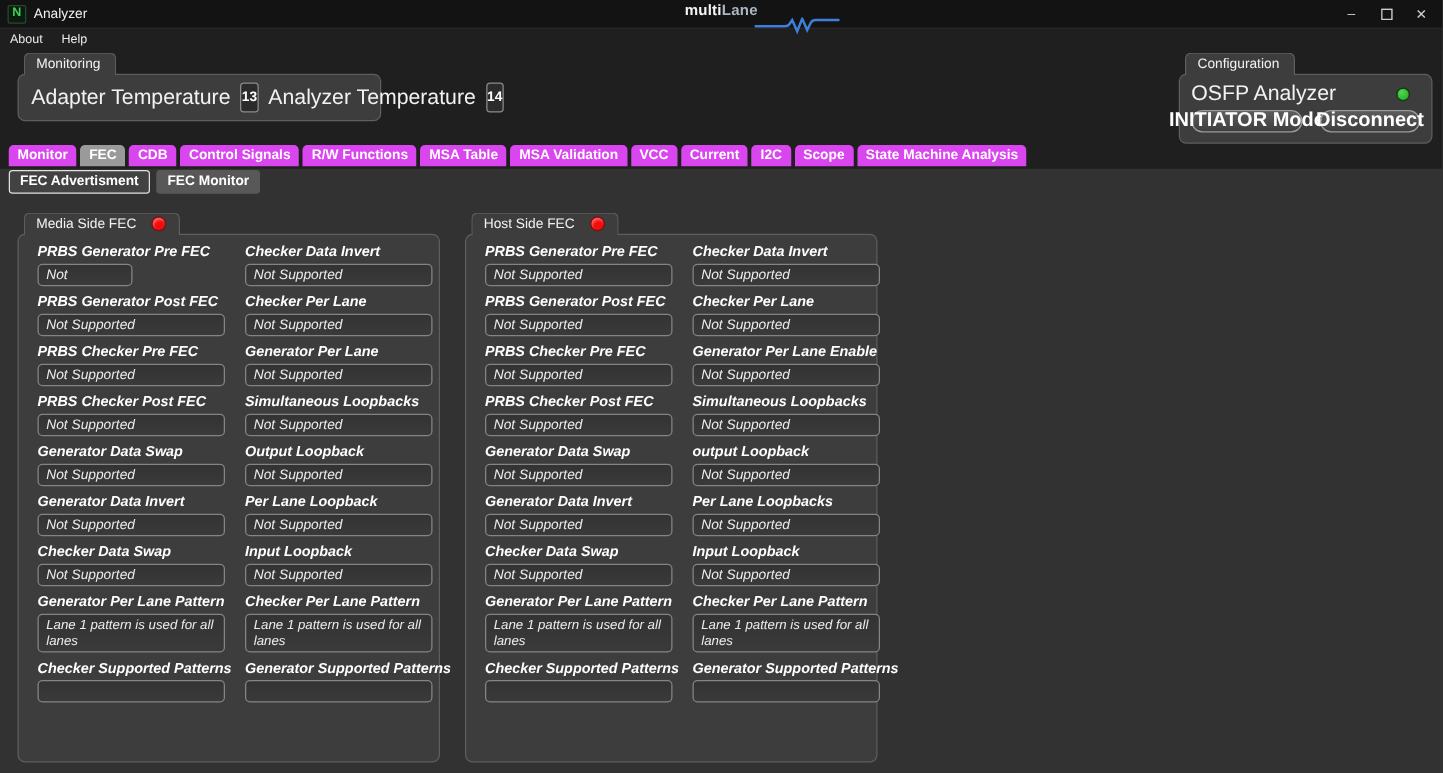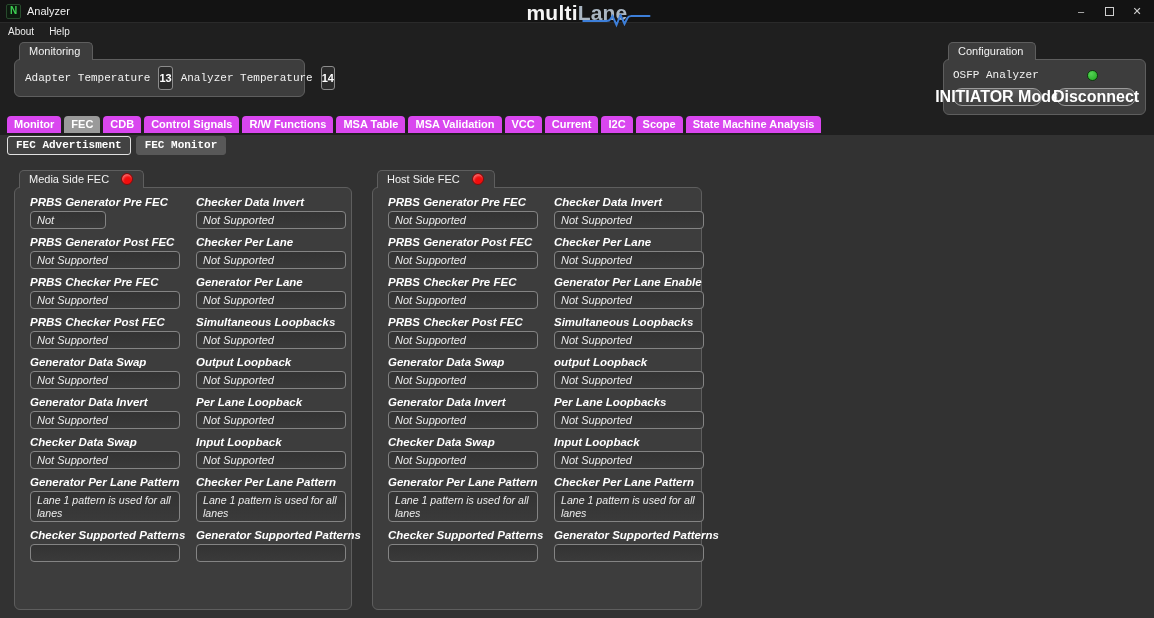--- a/index.html
+++ b/index.html
@@ -16,21 +16,21 @@
     padding:0 6px; color:#e8e8e8; font-size:11px;
   }
   .app-icon {
     width:15px; height:15px; background:#0d1a0f; border:1px solid #274a2c; border-radius:2px;
     color:#3ed153; font-size:10px; font-weight:bold; display:flex; align-items:center;
     justify-content:center; margin-right:6px; line-height:1;
   }
   .app-title { font-size:11px; color:#f0f0f0; }
   .logo {
     position:absolute; left:50%; top:1px; transform:translateX(-50%);
-    font-size:21px; letter-spacing:.2px; white-space:nowrap;
+    font-size:12px; letter-spacing:.2px; white-space:nowrap;
   }
   .logo .p1 { color:#f5f5f5; font-weight:bold; }
   .logo .p2 { color:#aab6c2; font-weight:bold; }
   .logo svg { position:absolute; left:56px; top:13px; }
   .win-controls { margin-left:auto; display:flex; align-items:center; gap:6px; }
   .win-btn {
     width:22px; height:18px; display:flex; align-items:center; justify-content:center;
     color:#cfcfcf; font-size:11px; cursor:default;
   }
   .restore-glyph { position:relative; width:9px; height:9px; }
@@ -49,21 +49,21 @@
     border:1px solid #5e5e5e; border-bottom:none; border-radius:5px 5px 0 0;
     color:#f2f2f2; font-size:11px; white-space:nowrap;
   }
   .gb-body {
     position:relative; margin-top:-1px; background:#3d3d3d;
     border:1px solid #5e5e5e; border-radius:6px;
   }
   
   .mon-body { height:38px; display:flex; align-items:center; padding:0 10px; }
   .cfg-body { height:56px; padding:6px 9px 0 9px; }
-  .field-label-inline { color:#f2f2f2; font-size:11px; white-space:nowrap;font-family:Liberation Mono, monospace; }
+  .field-label-inline { color:#f2f2f2; font-size:17px; white-space:nowrap; }
   .temp-box {
     width:31px; height:24px; margin:0 8px; background:#2b2b2b; border:1px solid #8c8c8c;
     border-radius:3px; color:#fff; font-size:11px; font-weight:bold;
     display:flex; align-items:center; justify-content:center;
   }
   .cfg-row1 { display:flex; align-items:center; height:18px; margin-bottom:4px; }
   .led {
     width:11px; height:11px; border-radius:50%; margin-left:48px;
     border:1px solid #0c3d0c; background:radial-gradient(circle at 35% 30%, #4cd24c, #178c17);
   }
@@ -76,21 +76,21 @@
   
   .tab-bar { position:absolute; left:7px; top:116px; display:flex; gap:3px; z-index:3; }
   .tab {
     background:#d946ef; color:#fff; font-weight:bold; font-size:11px;
     padding:2px 7px 3px; border-radius:4px 4px 0 0; white-space:nowrap; cursor:default;
   }
   .tab.selected { background:#9a9a9a; }
   .subtab-bar { position:absolute; left:7px; top:136px; display:flex; gap:5px; z-index:3; }
   .subtab {
     background:#585858; color:#fff; font-weight:bold; font-size:11px;
-    padding:2px 8px 3px; border-radius:3px; white-space:nowrap; cursor:default; border:1px solid #585858;font-family:Liberation Mono, monospace;
+    padding:2px 8px 3px; border-radius:3px; white-space:nowrap; cursor:default; border:1px solid #585858;
   }
   .subtab.selected { background:#424242; border:1px solid #e0e0e0; }
   
   .panel { top:169px; }
   .panel .gb-tab { font-size:11px; padding:2px 10px 3px 9px; }
   .status-dot {
     width:12px; height:12px; border-radius:50%; display:inline-block;
     border:1px solid #7c0f0f; box-shadow:inset 1px 2px 2px rgba(255,255,255,.35);
   }
   .panel-body { height:423px; padding:8px 0 0 15px; }

